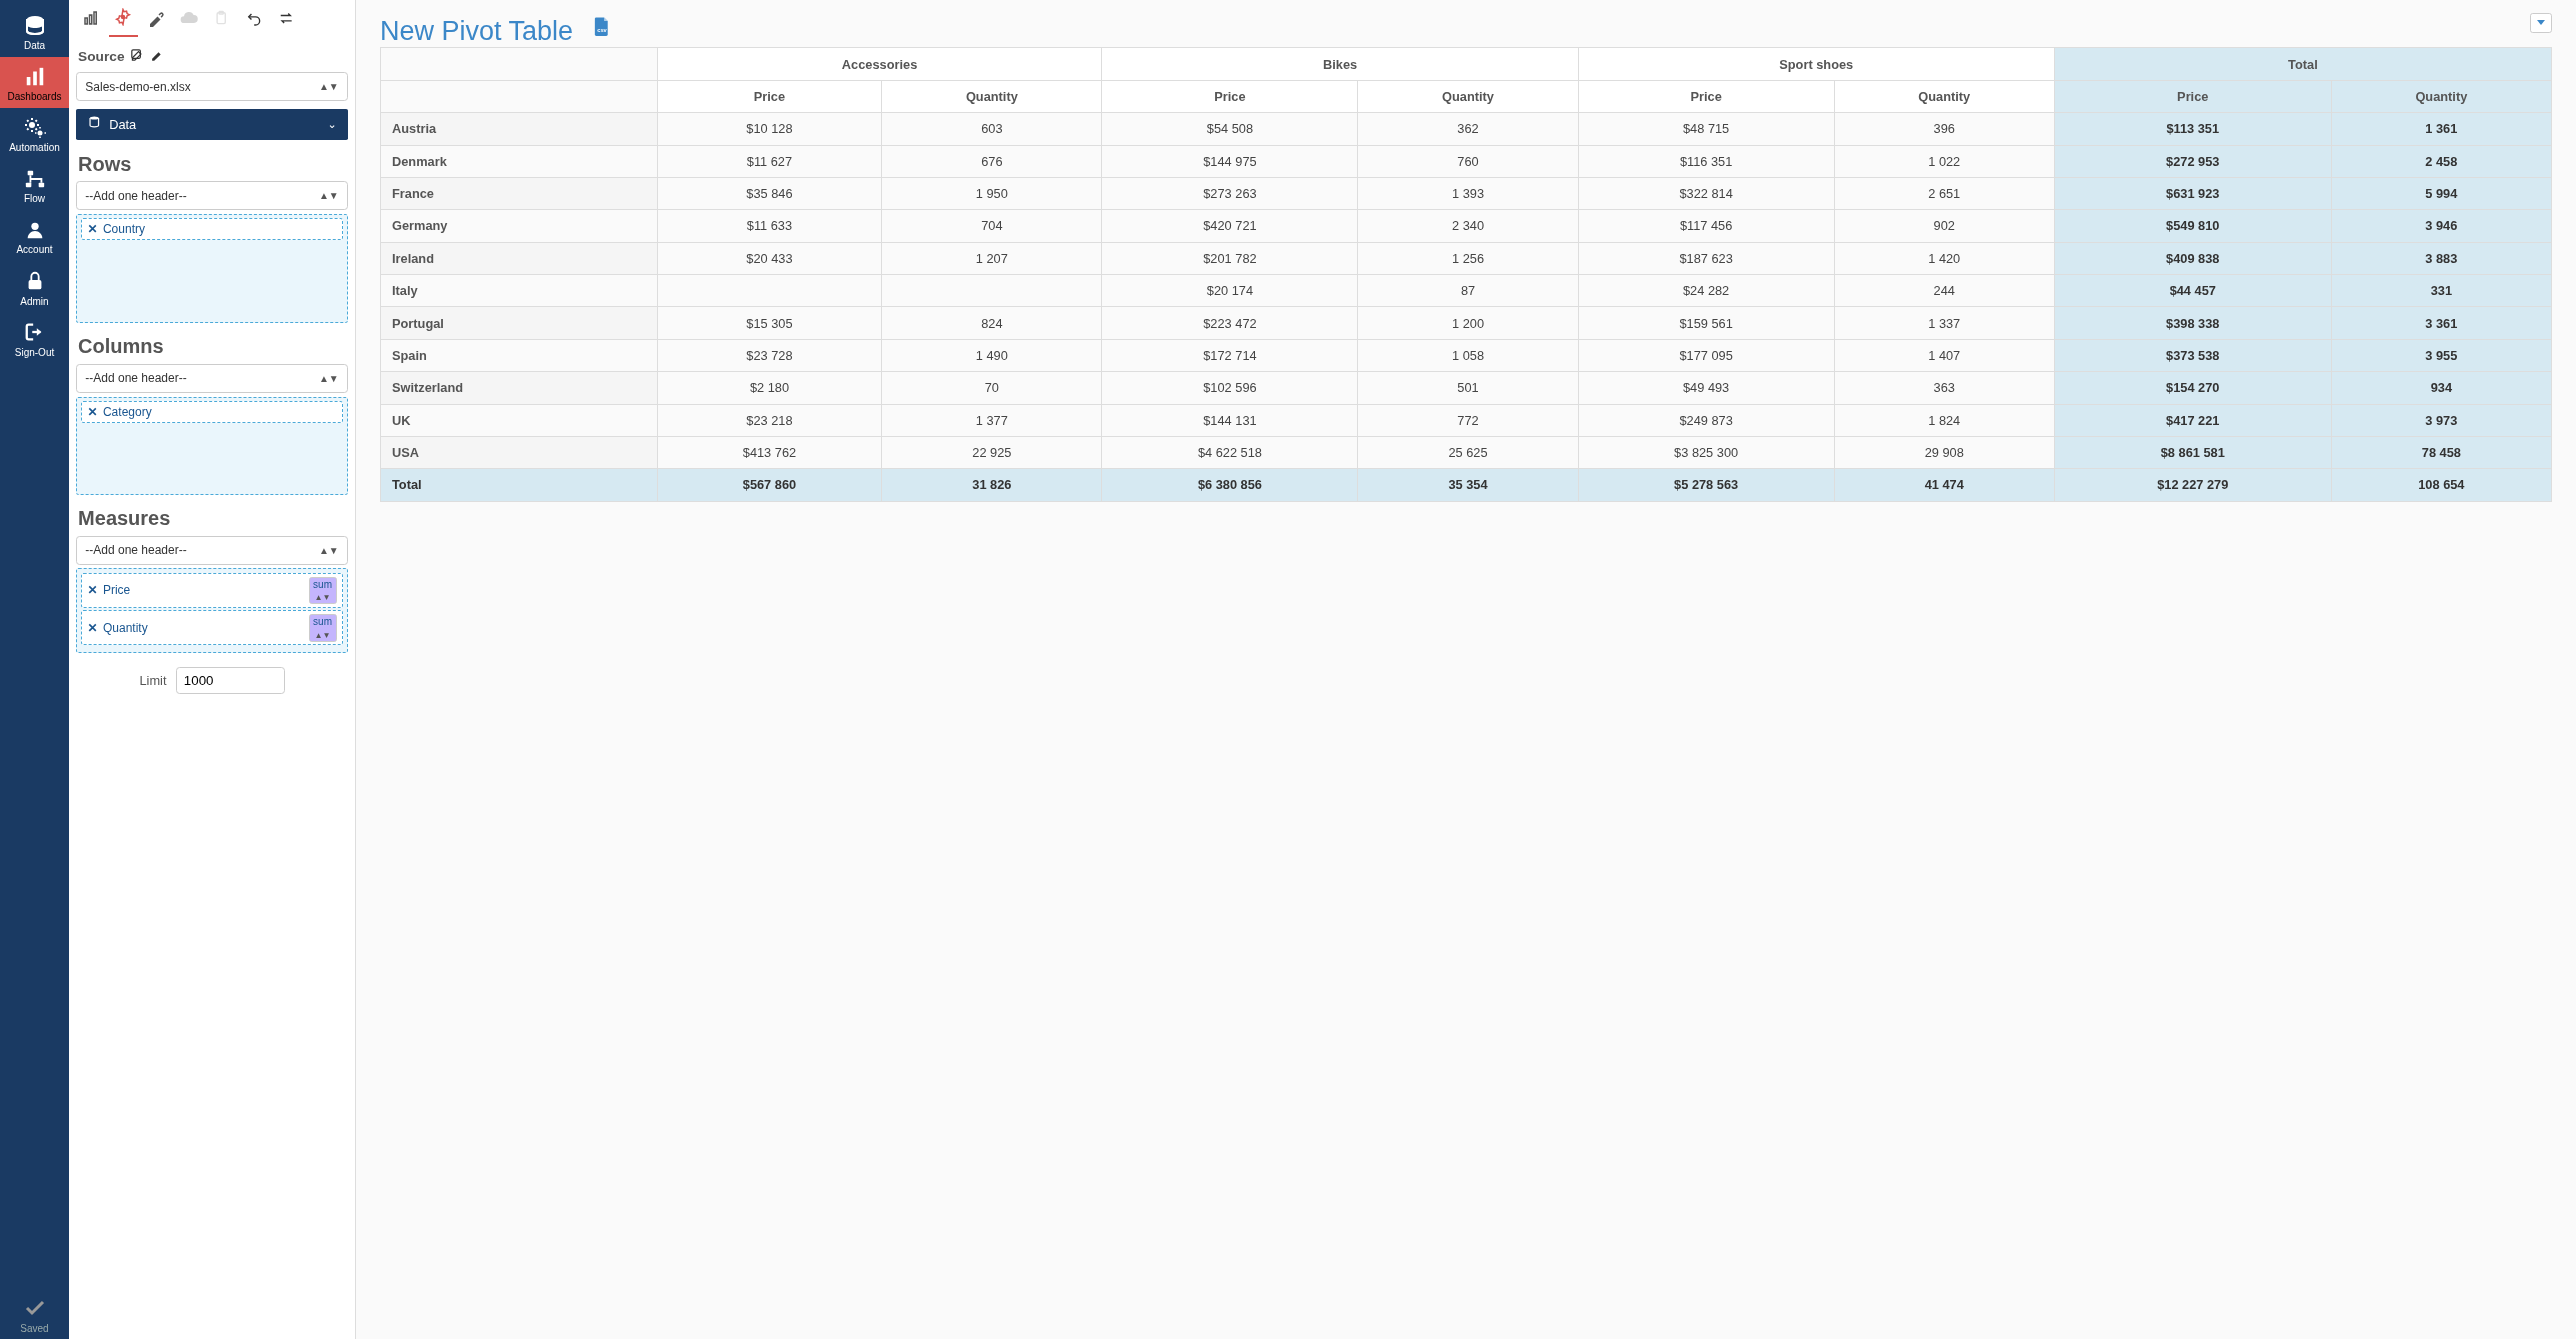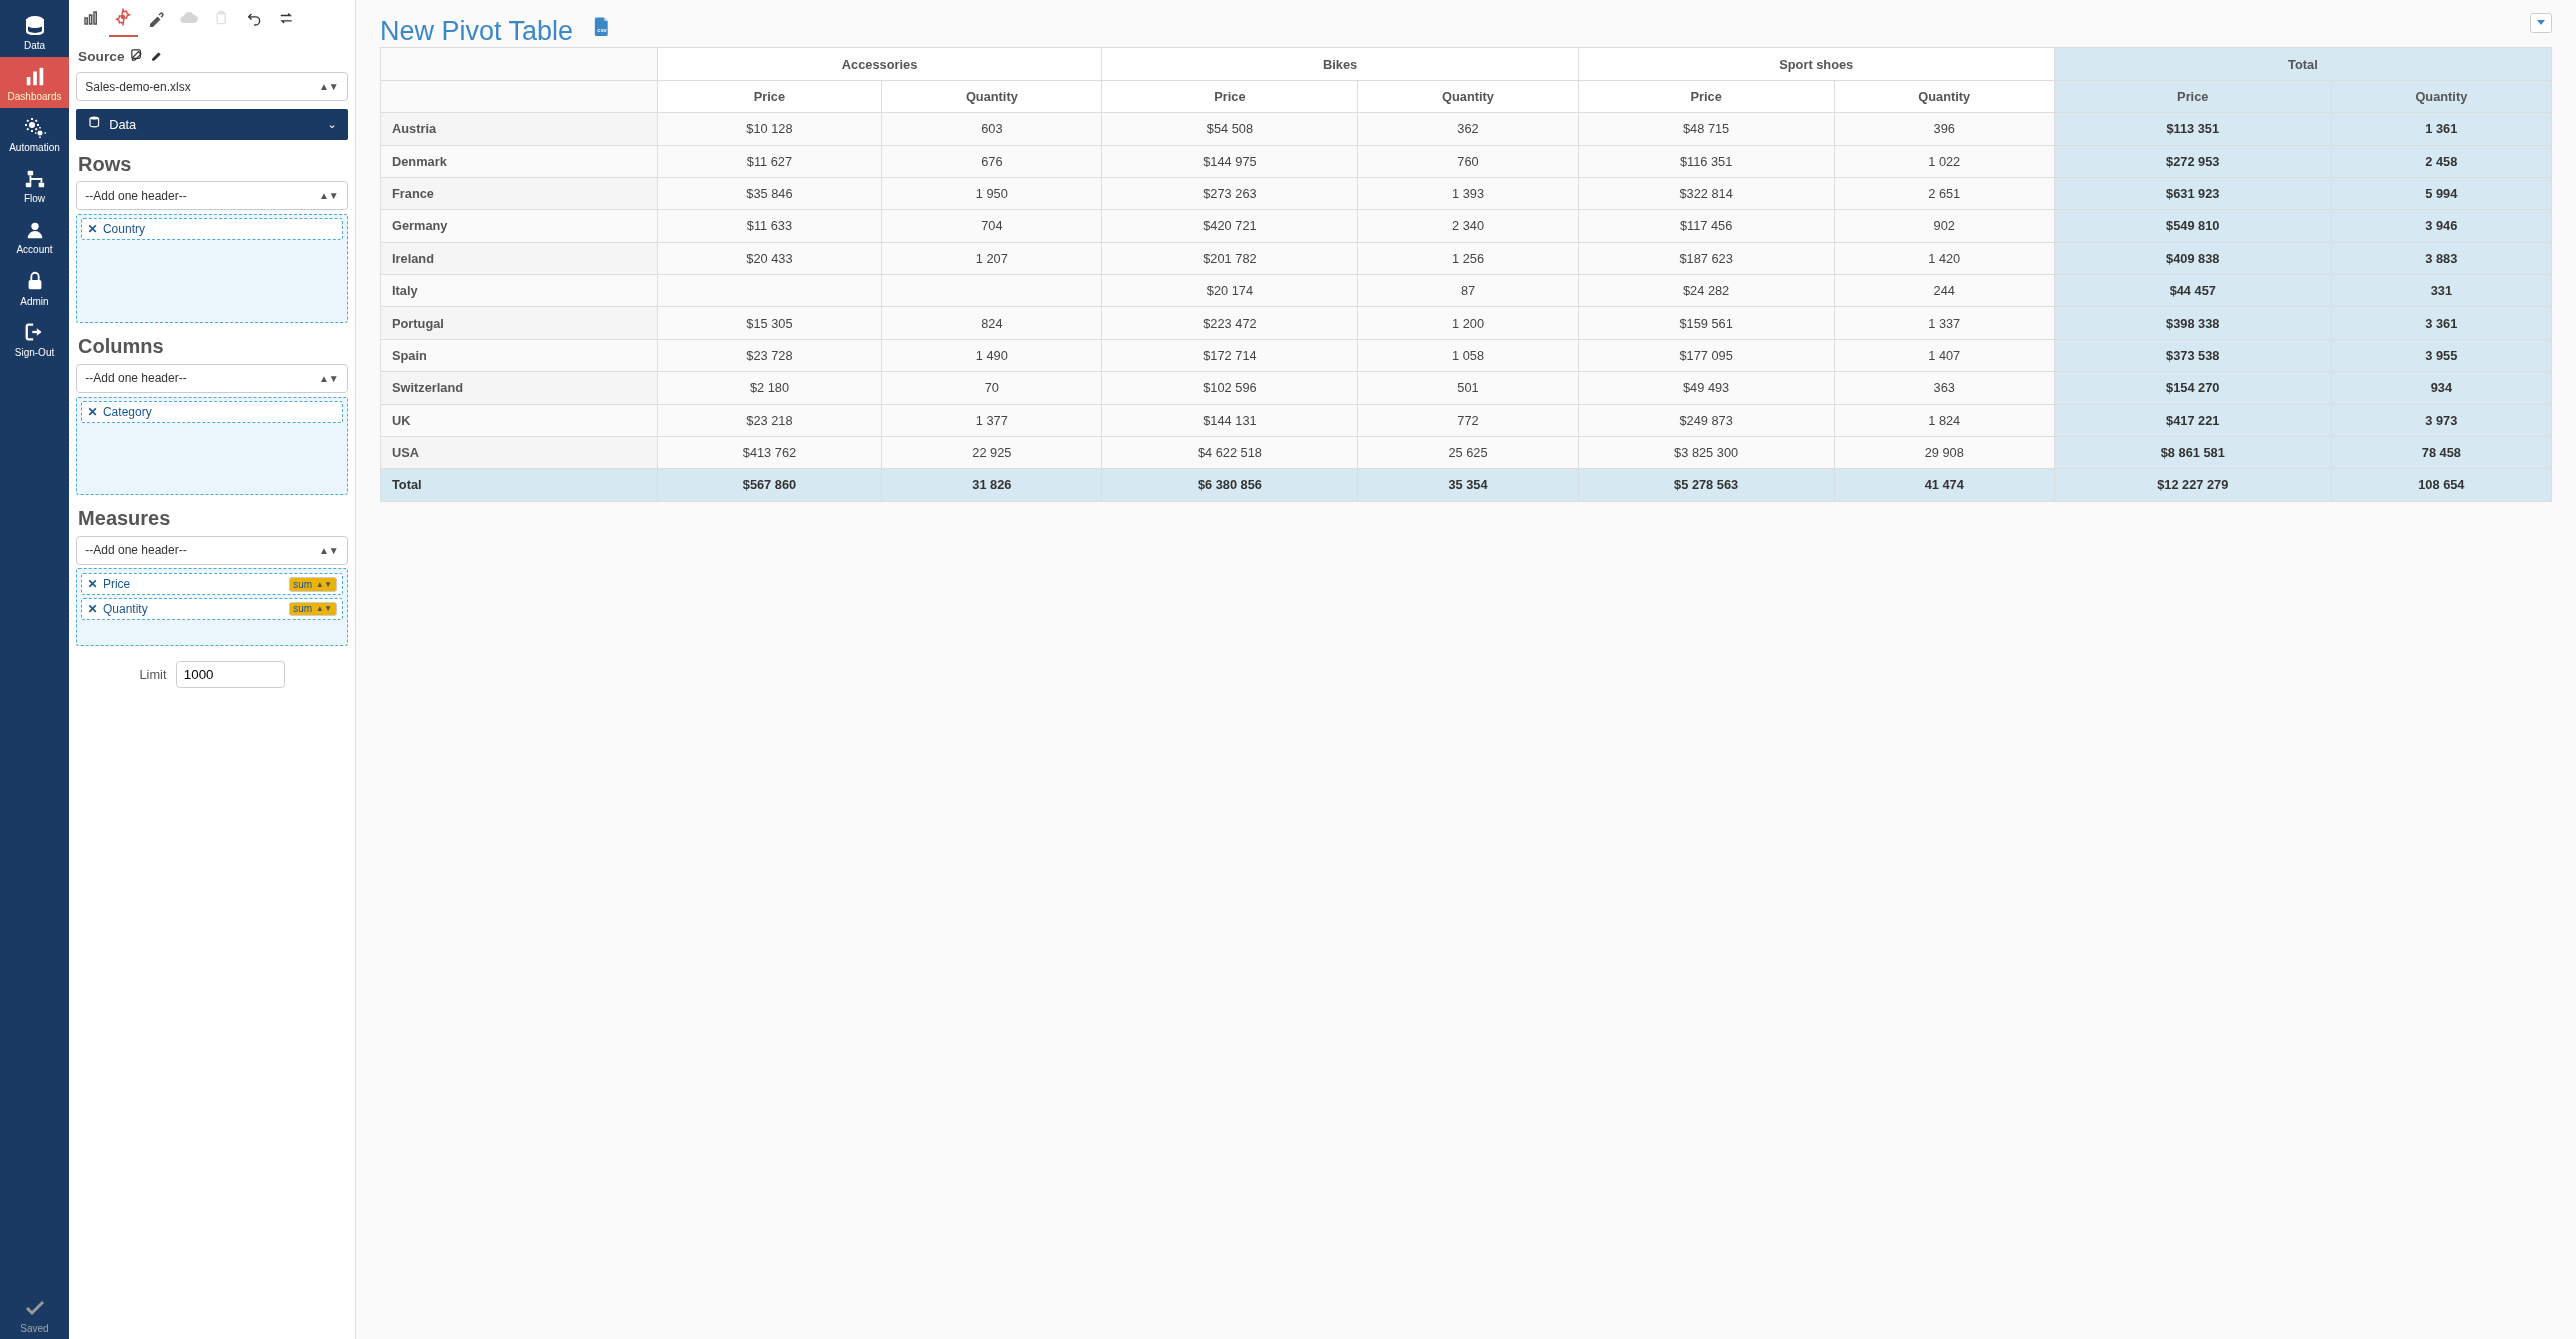--- a/index.html
+++ b/index.html
@@ -2,21 +2,21 @@
 <html style="font-size:14.6px"><head>
 <meta charset="utf-8">
 <style>
 * { box-sizing: border-box; margin: 0; padding: 0; }
 body { font-family: -apple-system, BlinkMacSystemFont, "Segoe UI", Helvetica, Arial, sans-serif; font-size: 12.8px; color: #333; background: #fafafa; }
 .app { display: flex; width: 100%; height: 100vh; }
 
 
 .nav { width: 69px; background: #1a3a63; display: flex; flex-direction: column; align-items: center; padding-top: 5.5px; flex-shrink: 0; }
 .nav-item { width: 69px; display: flex; flex-direction: column; align-items: center; padding: 7.3px 0 5.5px; color: #fff; cursor: pointer; gap: 1.8px; }
-.nav-item.active { background: #d9534f; color: #fef9c3; }
+.nav-item.active { background: #d9534f; color: #000000; }
 .nav-item .ico { width: 25.5px; height: 25.5px; display: flex; align-items: center; justify-content: center; }
 .nav-item .lbl { font-size: 10px; }
 .nav-spacer { flex: 1; }
 .nav-item.saved .ico svg { stroke: #999; }
 
 
 .panel { width: 287px; border-right: 0.9px solid #ddd; background: #fff; flex-shrink: 0; display: flex; flex-direction: column; justify-content: space-between; }
 .toolbar { display: flex; align-items: center; gap: 3.6px; padding: 5.5px 7.3px; border-bottom: 2.7px solid transparent; }
 .toolbar .tbtn { width: 29px; height: 25.5px; display: flex; align-items: center; justify-content: center; cursor: pointer; color: #444; }
 .toolbar .tbtn.active { color: #d9534f; border-bottom: 2.7px solid #d9534f; height: 31px; margin-bottom: -5.5px; padding-bottom: 5.5px; }
@@ -33,21 +33,21 @@
 .accordion-hd .chev { font-size: 11px; }
 
 .section-title { font-weight: 700; color: #555; font-size: 20px; margin: 12.8px 1.8px 5.5px; }
 .dropzone { border: 0.9px dashed #4aa9d8; background: #eaf6fc; border-radius: 2.7px; padding: 3.6px; min-height: 29px; }
 .dz-tall { min-height: 109px; }
 .dz-med { min-height: 98px; }
 .dz-sm { min-height: 78px; }
 .pill { display: flex; align-items: center; gap: 5.5px; background: #fff; border: 0.9px dashed #4aa9d8; border-radius: 2.7px; padding: 2.7px 5.5px; font-size: 12px; color: #1a5690; margin-bottom: 2.7px; }
 .pill .x { color: #1a5690; font-weight: 700; cursor: pointer; }
 .pill .agg { margin-left: auto; }
-.mini-select { border: 0.9px solid #ccc; border-radius: 2.7px; font-size: 10px; padding: 0.9px 3.6px; background: #eab308; cursor: pointer; display: inline-flex; align-items: center; gap: 3.6px; }
+.mini-select { border: 0.9px solid #ccc; border-radius: 2.7px; font-size: 10px; padding: 0.9px 3.6px; background: #c4b5fd; cursor: pointer; display: inline-flex; align-items: center; gap: 3.6px; flex-direction: column; }
 .mini-select .caret { font-size: 8.2px; color: #555; }
 
 .limit-row { display: flex; align-items: center; gap: 9px; margin: 14.6px 7.3px 7.3px; justify-content: center; }
 .limit-lbl { color: #555; }
 .limit-input { width: 109px; height: 27px; border: 0.9px solid #ccc; border-radius: 3.6px; padding: 0 7.3px; }
 
 
 .main { flex: 1; padding: 16.4px 24px; overflow: auto; position: relative; }
 .main-hd { display: flex; align-items: flex-start; gap: 20px; }
 .main-title { font-size: 27px; font-weight: 400; color: #3b87c8; }

